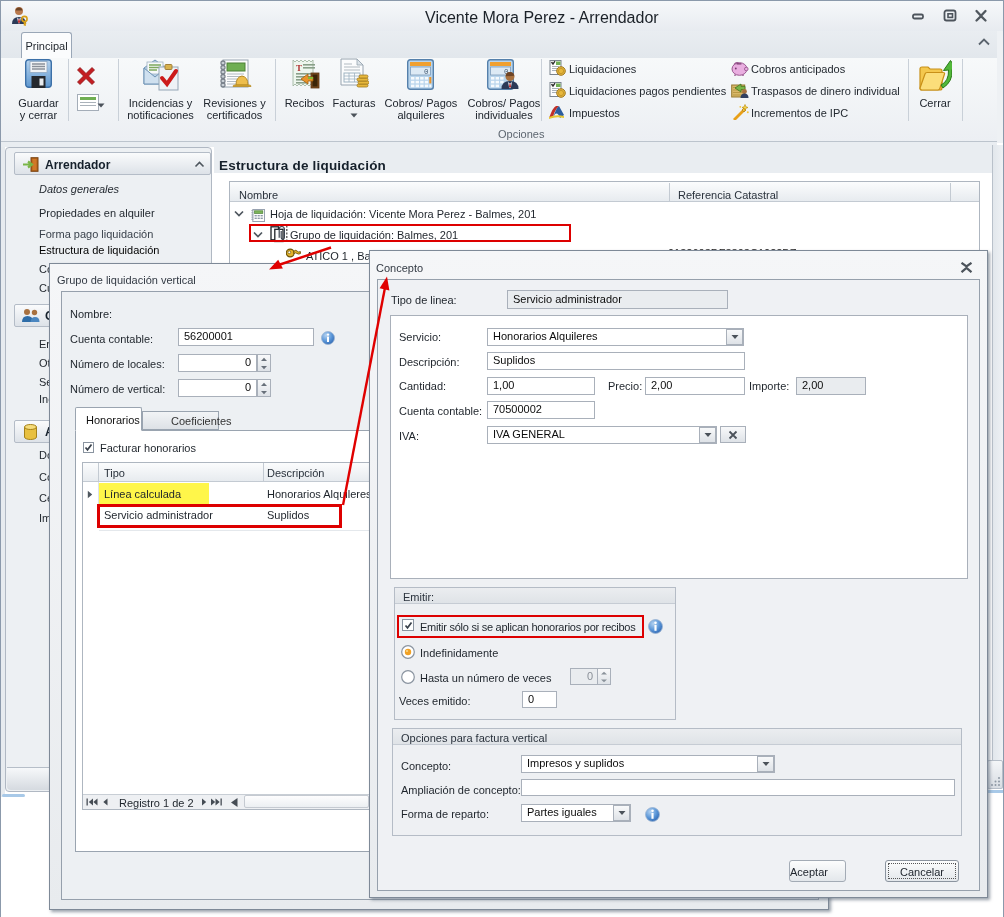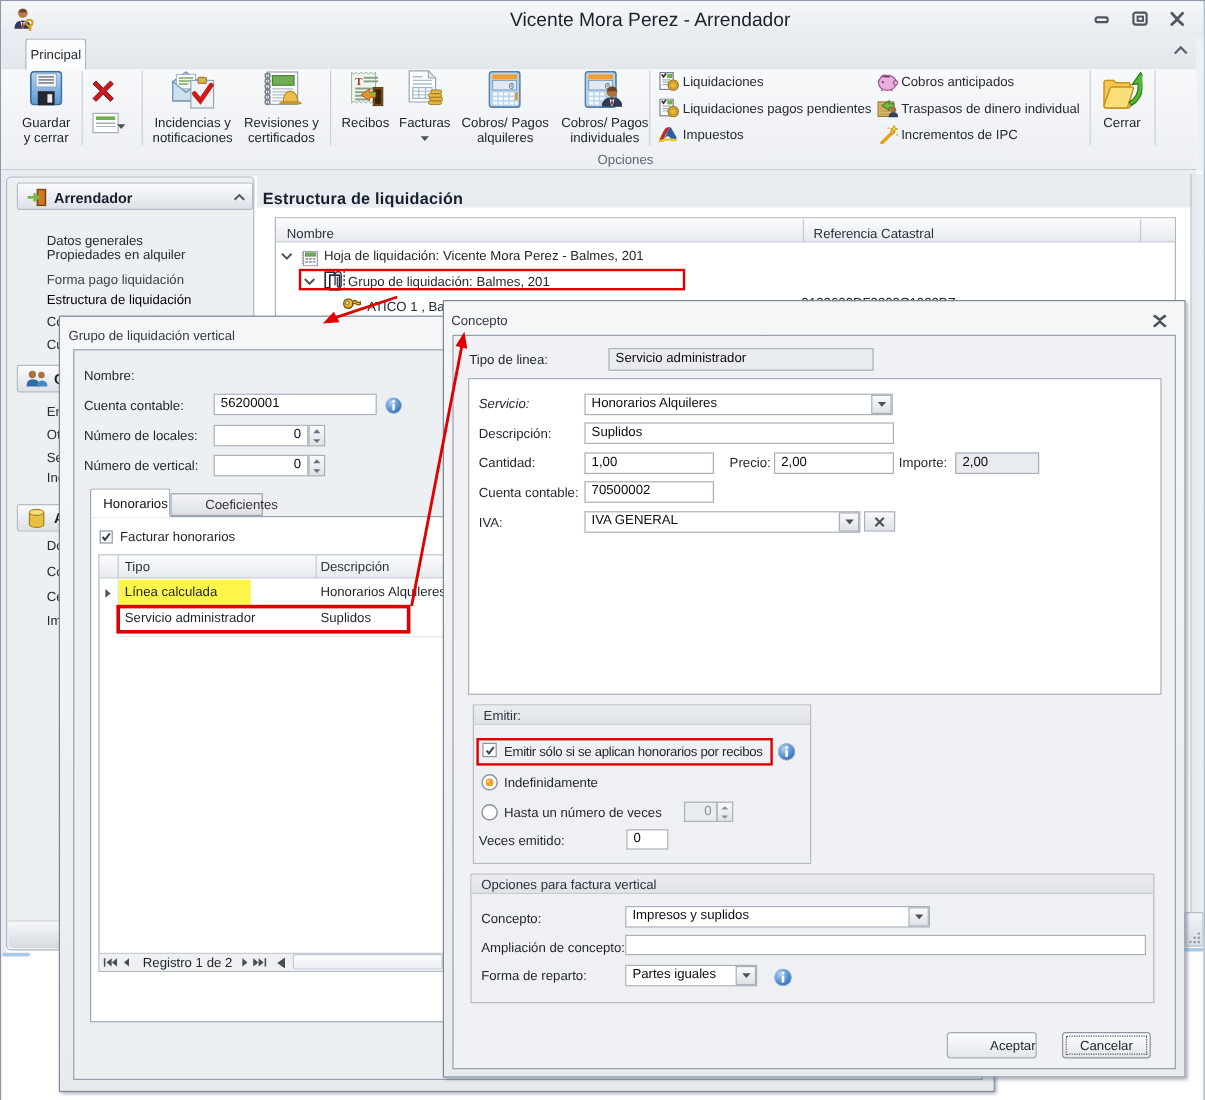--- a/index.html
+++ b/index.html
@@ -327,21 +327,21 @@
   <div class="abs" style="left:13px;top:151px;width:197px;height:23px;background:linear-gradient(#fafbfc,#dde2e8);border:1px solid #b4bcc7;border-radius:2px;"></div>
   <svg class="abs" style="left:21px;top:156px" width="18" height="15" viewBox="0 0 18 15">
     <rect x="9" y="0.7" width="7" height="13.6" fill="#b5651a" stroke="#7a4210" stroke-width="1"></rect>
     <rect x="10.5" y="2" width="4" height="11" fill="#d07828"></rect>
     <path d="M1 7.5 h8 M6 4.5 l4 3 -4 3" fill="none" stroke="#7ab648" stroke-width="2.2"></path>
   </svg>
   <div class="abs ghead" style="left:44px;top:157px;">Arrendador</div>
   <svg class="abs" style="left:193px;top:160px" width="11" height="7" viewBox="0 0 11 7">
       <path d="M1.5 5.5 L5.5 1.5 L9.5 5.5" fill="none" stroke="#4e565e" stroke-width="1.6"></path>
     </svg>
-  <div class="navitem" style="left:38px;top:194px;">Datos generales</div>
+  <div class="navitem" style="left:38px;top:182px;font-style:italic;">Datos generales</div>
   <div class="navitem" style="left:38px;top:206px;">Propiedades en alquiler</div>
   <div class="navitem" style="left:38px;top:227px;color:#3a424c;text-align:right;">Forma pago liquidación</div>
   <div class="navitem" style="left:38px;top:243px;color:#000;">Estructura de liquidación</div>
   <div class="navitem" style="left:38px;top:262px;">Contratos de alquiler</div>
   <div class="navitem" style="left:38px;top:281px;">Cuotas</div>
   <div class="abs" style="left:13px;top:303px;width:197px;height:23px;background:linear-gradient(#fafbfc,#dde2e8);border:1px solid #b4bcc7;border-radius:2px;"></div>
   <svg class="abs" style="left:20px;top:307px" width="20" height="15" viewBox="0 0 20 15">
     <circle cx="6" cy="4" r="3" fill="#a8713f"></circle>
     <circle cx="13.5" cy="4.5" r="2.7" fill="#a8713f"></circle>
     <path d="M1 14 q0-6 5.5-6 q5.5 0 5.5 6 z" fill="#2e6da8"></path>
@@ -446,21 +446,21 @@
 
   <div class="abs" id="dlg2" style="left:368px;top:249px;width:619px;height:648px;background:linear-gradient(#f5f6f8,#e8ebee);border:1px solid #7e8997;box-shadow:2px 2px 3px rgba(100,112,128,0.65);"></div>
   <div class="abs" style="left:375px;top:261px;font-size:11px;color:#333a44;">Concepto</div>
   <svg class="abs" style="left:959px;top:261px" width="13" height="11" viewBox="0 0 13 11">
     <path d="M1.5 0.8 L6.5 4.5 L11.5 0.8 M1.5 10.2 L6.5 6 L11.5 10.2" fill="none" stroke="#4d545c" stroke-width="2.2"></path>
   </svg>
   <div class="abs" style="left:376px;top:278px;width:603px;height:612px;background:#eff1f4;border:1px solid #96a0ac;"></div>
   <div class="lbl" style="left:390px;top:293px;">Tipo de linea:</div>
   <div class="fld ro" style="left:506px;top:289px;width:221px;height:19px;line-height:16px;">Servicio administrador</div>
   <div class="abs" style="left:389px;top:314px;width:578px;height:264px;background:#fff;border:1px solid #a9b0ba;"></div>
-  <div class="lbl" style="left:398px;top:330px;font-style:italic;">Servicio:</div>
+  <div class="lbl" style="left:398px;top:330px;">Servicio:</div>
   <div class="fld" style="left:486px;top:327px;width:257px;height:18px;">Honorarios Alquileres</div>
   <div class="ddb" style="left:725px;top:328px;width:17px;height:16px;">
       <svg width="8" height="5" viewBox="0 0 8 5">
         <path d="M0.5 0.5 L7.5 0.5 L4 4.5 z" fill="#4b525a"></path>
       </svg>
     </div>
   <div class="lbl" style="left:398px;top:355px;">Descripción:</div>
   <div class="fld" style="left:486px;top:351px;width:258px;height:18px;">Suplidos</div>
   <div class="lbl" style="left:398px;top:379px;">Cantidad:</div>
   <div class="fld" style="left:486px;top:376px;width:108px;height:18px;">1,00</div>
@@ -533,21 +533,21 @@
   <div class="ddb" style="left:612px;top:804px;width:17px;height:16px;">
       <svg width="8" height="5" viewBox="0 0 8 5">
         <path d="M0.5 0.5 L7.5 0.5 L4 4.5 z" fill="#4b525a"></path>
       </svg>
     </div>
   <svg class="abs" style="left:644px;top:806px" width="15" height="15" viewBox="0 0 14 14">
     <circle cx="7" cy="7" r="6.5" fill="url(#ig1)" stroke="#9ab4d2" stroke-width="0.8"></circle>
     <rect x="6" y="5.6" width="2" height="5.4" fill="#fff"></rect>
       <circle cx="7" cy="3.6" r="1.2" fill="#fff"></circle>
   </svg>
-  <div class="abs" style="left:788px;top:859px;width:75px;height:22px;background:linear-gradient(#fcfdfd,#e3e7eb);border:1px solid #a3abb5;border-radius:3px;text-align:right;padding-top:5px;font-size:11px;color:#20262e;">Aceptar</div>
+  <div class="abs" style="left:788px;top:859px;width:57px;height:22px;background:linear-gradient(#fcfdfd,#e3e7eb);border:1px solid #a3abb5;border-radius:3px;text-align:left;padding-top:5px;font-size:11px;color:#20262e;">Aceptar</div>
   <div class="abs" style="left:884px;top:859px;width:74px;height:22px;background:linear-gradient(#fcfdfd,#e3e7eb);border:1px solid #8b949f;border-radius:3px;text-align:center;padding-top:5px;font-size:11px;color:#20262e;">
     <div style="position:absolute;left:2px;top:2px;right:2px;bottom:2px;border:1px dotted #555;"></div>Cancelar
   </div>
 
   <svg class="abs" style="left:0;top:0;pointer-events:none" width="1004" height="917" viewBox="0 0 1004 917">
     <path d="M330 246.5 L276 264.5" stroke="#e00000" stroke-width="2.4" fill="none"></path>
     <polygon points="268,268.5 277.2,258.7 281.9,267.6" fill="#e00000"></polygon>
     <path d="M342 504 L384.5 284" stroke="#e00000" stroke-width="2.4" fill="none"></path>
     <polygon points="386,275.5 388.4,289.6 378.6,287.3" fill="#e00000"></polygon>
   </svg>

